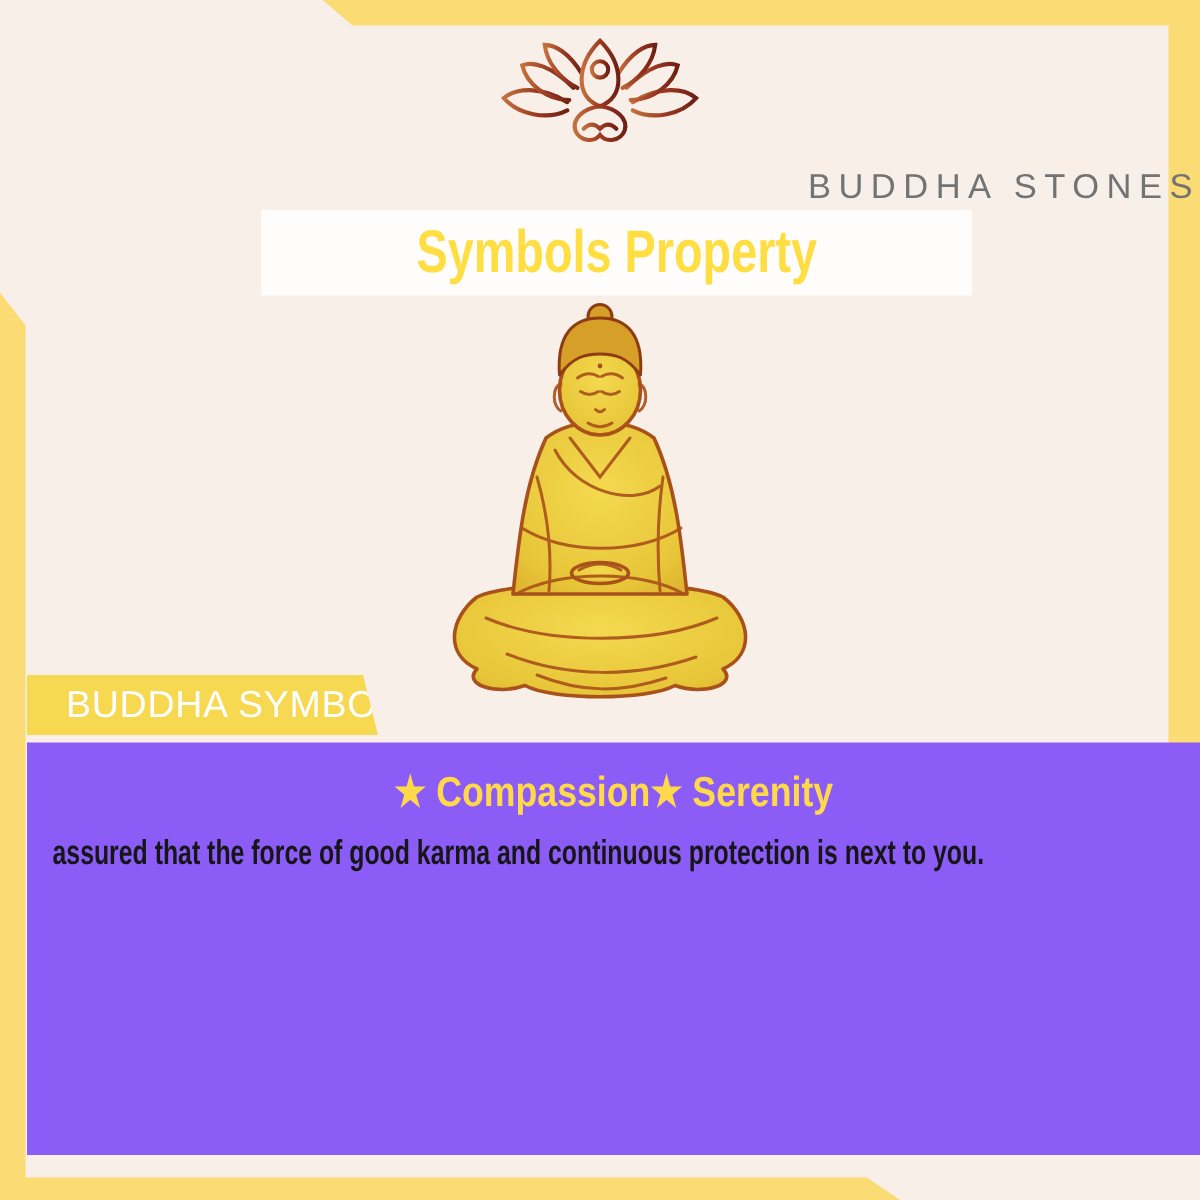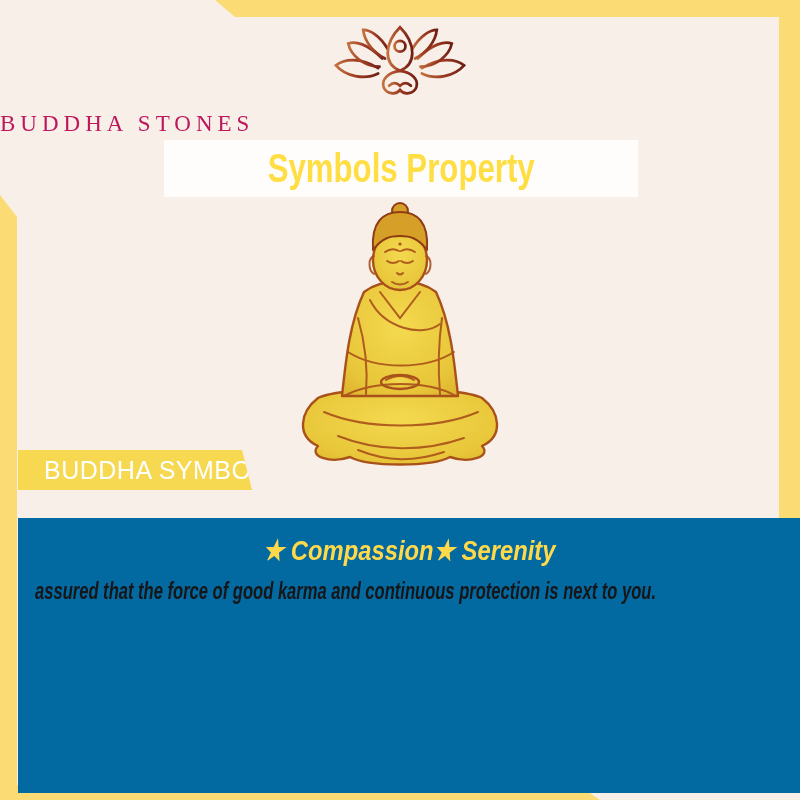--- a/index.html
+++ b/index.html
@@ -9,48 +9,47 @@
     font-family:"Liberation Sans", sans-serif;
   }
   
   .frame{position:absolute;inset:0;background:#fbdc74}
   .frame.tr{clip-path:polygon(215px 0,800px 0,800px 603px,779px 582px,779px 17px,235px 17px)}
   .frame.bl{clip-path:polygon(0 195px,17px 217px,17px 785px,578px 785px,600px 800px,0 800px)}
 
   .logo{position:absolute;top:20px;left:325px;width:150px;height:88px}
 
   .brand{
-    position:absolute;top:111px;left:0;right:0;text-align:left;
-    font-family:Liberation Serif, serif;font-size:23px;letter-spacing:5px;
-    color:#be185d;white-space:nowrap;
+    position:absolute;top:111px;left:0;right:0;text-align:right;
+    font-family:Liberation Sans, sans-serif;font-size:23px;letter-spacing:5px;
+    color:#737373;white-space:nowrap;
   }
 
   .title-band{
-    position:absolute;left:164px;top:140px;width:474px;height:57px;
+    position:absolute;left:174px;top:140px;width:474px;height:57px;
     background:#fffdfc;display:flex;align-items:center;justify-content:center;
   }
   .title{
     font-size:40px;font-weight:700;color:#ffde44;white-space:nowrap;
     display:inline-block;transform:scaleX(0.78);transform-origin:center center;
   }
 
   .statue{position:absolute;left:288px;top:200px;width:224px;height:268px}
 
   .symbol-label{
     position:absolute;left:18px;top:450px;width:234px;height:40px;
     background:#f6d851;
     clip-path:polygon(0 0,calc(100% - 10px) 0,100% 100%,0 100%);
     display:flex;align-items:center;padding-left:26px;box-sizing:border-box;
   }
   .symbol-label span{color:#ffffff;font-size:25px;letter-spacing:.5px;white-space:nowrap}
 
   .content{
-    position:absolute;left:18px;top:518px;width:782px;height:275px;
-    background:#0369a1;
-    font-style:italic;
+    position:absolute;left:18px;top:495px;width:782px;height:275px;
+    background:#8b5cf6;
   }
   .heading{margin-top:16px;text-align:center;font-size:28px;font-weight:700;color:#ffd94a}
   .heading .cond-c{display:inline-block;transform:scaleX(.85);transform-origin:center center;white-space:nowrap}
 
   .para{margin:9px 0 0 17px;width:737px;color:#161618;font-weight:700;font-size:23px}
   .para-line{height:30.7px;line-height:30.7px;overflow:visible}
   .cond{display:inline-block;transform:scaleX(0.72);transform-origin:left center;white-space:nowrap}
 </style>
 </head>
 <body>

